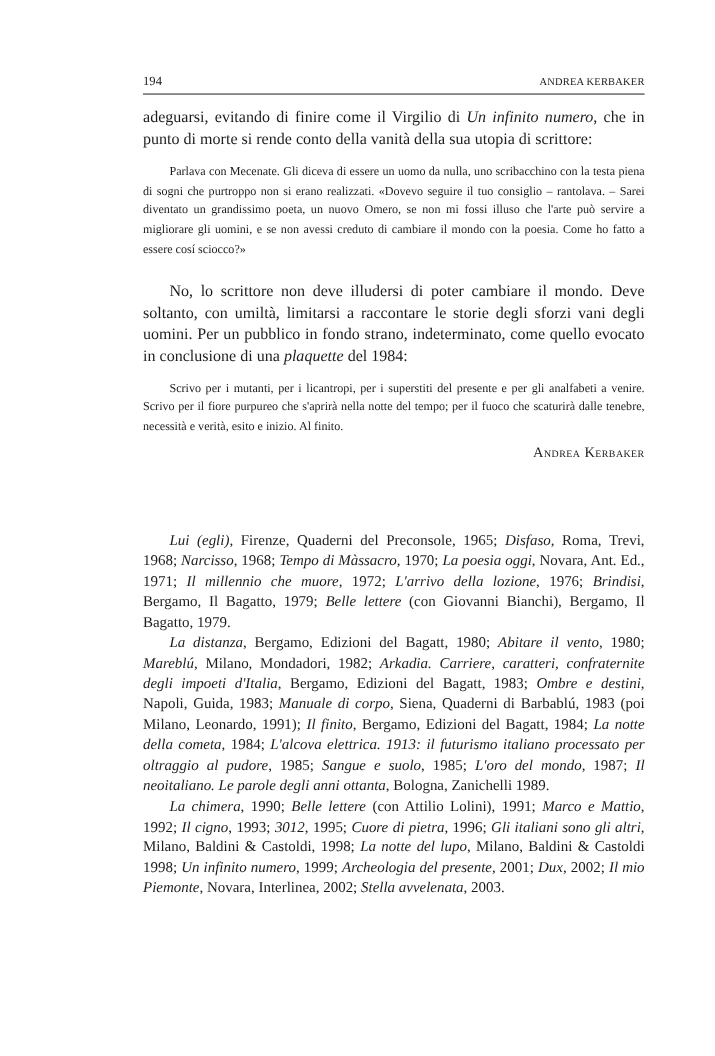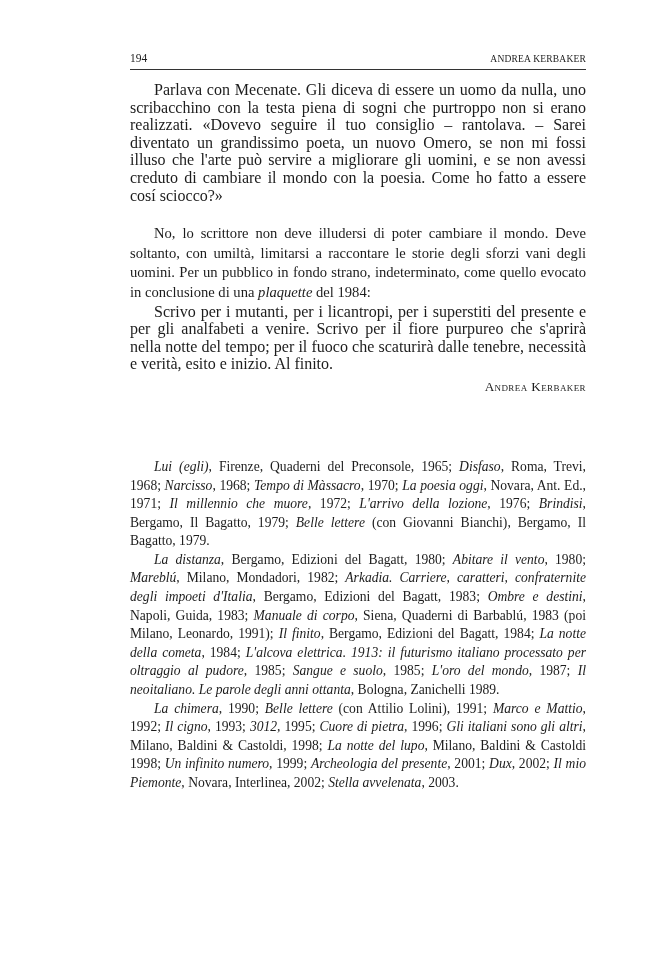--- a/index.html
+++ b/index.html
@@ -1,45 +1,46 @@
 <!DOCTYPE html>
 <html><head>
 <meta charset="utf-8">
 <style>
   html, body { margin:0; padding:0; background:#ffffff; }
   body { width:650px; height:960px; position:relative; overflow:hidden;
          font-family:"Liberation Serif","DejaVu Serif",serif; color:#1c1c1c; }
-  .page { position:absolute; left:130px; top:52px; width:456px; }
+  .page { position:absolute; left:130px; top:68px; width:456px; }
   .header { display:flex; justify-content:space-between; align-items:flex-end;
             font-size:11.5px; padding-bottom:5px; border-bottom:1px solid #333; }
   .header .runhead { font-size:9.5px; letter-spacing:0.2px; }
   p { margin:0; text-align:justify; }
   .body { font-size:14.6px; line-height:19.6px; }
-  .quote { font-size:16px; line-height:17.6px; margin-left:0; }
+  .quote { font-size:11px; line-height:17.6px; margin-left:0; }
   .indent { text-indent:24px; }
   .sc { font-variant:small-caps; }
   .sig { text-align:right; font-size:13.2px; margin-top:6px; font-variant:small-caps; letter-spacing:0.4px; }
   .bib { font-size:13.6px; line-height:18.6px; }
   i { font-style:italic; }
 </style>
 </head>
 <body>
 
 <div class="page">
   <div class="header">
     <span>194</span>
     <span class="runhead">ANDREA KERBAKER</span>
   </div>
 
+  <p class="body" style="margin-top:12px;"><span>adeguarsi, evitando di finire come il Virgilio di </span><i>Un infinito numero</i><span>, che in punto di morte si rende conto della vanità della sua utopia di scrittore:</span></p>
 
   <p class="quote indent" style="margin-top:11px;">Parlava con Mecenate. Gli diceva di essere un uomo da nulla, uno scribacchino con la testa piena di sogni che purtroppo non si erano realizzati. «Dovevo seguire il tuo consiglio – rantolava. – Sarei diventato un grandissimo poeta, un nuovo Omero, se non mi fossi illuso che l'arte può servire a migliorare gli uomini, e se non avessi creduto di cambiare il mondo con la poesia. Come ho fatto a essere cosí sciocco?»</p>
 
   <p class="body indent" style="margin-top:20px;"><span>No, lo scrittore non deve illudersi di poter cambiare il mondo. Deve soltanto, con umiltà, limitarsi a raccontare le storie degli sforzi vani degli uomini. Per un pubblico in fondo strano, indeterminato, come quello evocato in conclusione di una </span><i>plaquette</i><span> del 1984:</span></p>
 
-  <p class="quote indent" style="margin-top:0;">Scrivo per i mutanti, per i licantropi, per i superstiti del presente e per gli analfabeti a venire. Scrivo per il fiore purpureo che s'aprirà nella notte del tempo; per il fuoco che scaturirà dalle tenebre, necessità e verità, esito e inizio. Al finito.</p>
+  <p class="quote indent" style="margin-top:10px;">Scrivo per i mutanti, per i licantropi, per i superstiti del presente e per gli analfabeti a venire. Scrivo per il fiore purpureo che s'aprirà nella notte del tempo; per il fuoco che scaturirà dalle tenebre, necessità e verità, esito e inizio. Al finito.</p>
 
   <div class="sig">Andrea Kerbaker</div>
 
   <div style="height:48px;"></div>
 
 
   <div id="bib-entries" style="margin-top:15px;">
       <p class="bib indent"><i>Lui (egli)</i><span>, Firenze, Quaderni del Preconsole, 1965; </span><i>Disfaso</i><span>, Roma, Trevi, 1968; </span><i>Narcisso</i><span>, 1968; </span><i>Tempo di Màssacro</i><span>, 1970; </span><i>La poesia oggi</i><span>, Novara, Ant. Ed., 1971; </span><i>Il millennio che muore</i><span>, 1972; </span><i>L'arrivo della lozione</i><span>, 1976; </span><i>Brindisi</i><span>, Bergamo, Il Bagatto, 1979; </span><i>Belle lettere</i><span> (con Giovanni Bianchi), Bergamo, Il Bagatto, 1979.</span></p>
       <p class="bib indent"><i>La distanza</i><span>, Bergamo, Edizioni del Bagatt, 1980; </span><i>Abitare il vento</i><span>, 1980; </span><i>Mareblú</i><span>, Milano, Mondadori, 1982; </span><i>Arkadia. Carriere, caratteri, confraternite degli impoeti d'Italia</i><span>, Bergamo, Edizioni del Bagatt, 1983; </span><i>Ombre e destini</i><span>, Napoli, Guida, 1983; </span><i>Manuale di corpo</i><span>, Siena, Quaderni di Barbablú, 1983 (poi Milano, Leonardo, 1991); </span><i>Il finito</i><span>, Bergamo, Edizioni del Bagatt, 1984; </span><i>La notte della cometa</i><span>, 1984; </span><i>L'alcova elettrica. 1913: il futurismo italiano processato per oltraggio al pudore</i><span>, 1985; </span><i>Sangue e suolo</i><span>, 1985; </span><i>L'oro del mondo</i><span>, 1987; </span><i>Il neoitaliano. Le parole degli anni ottanta</i><span>, Bologna, Zanichelli 1989.</span></p>
       <p class="bib indent"><i>La chimera</i><span>, 1990; </span><i>Belle lettere</i><span> (con Attilio Lolini), 1991; </span><i>Marco e Mattio</i><span>, 1992; </span><i>Il cigno</i><span>, 1993; </span><i>3012</i><span>, 1995; </span><i>Cuore di pietra</i><span>, 1996; </span><i>Gli italiani sono gli altri</i><span>, Milano, Baldini &amp; Castoldi, 1998; </span><i>La notte del lupo</i><span>, Milano, Baldini &amp; Castoldi 1998; </span><i>Un infinito numero</i><span>, 1999; </span><i>Archeologia del presente</i><span>, 2001; </span><i>Dux</i><span>, 2002; </span><i>Il mio Piemonte</i><span>, Novara, Interlinea, 2002; </span><i>Stella avvelenata</i><span>, 2003.</span></p>

